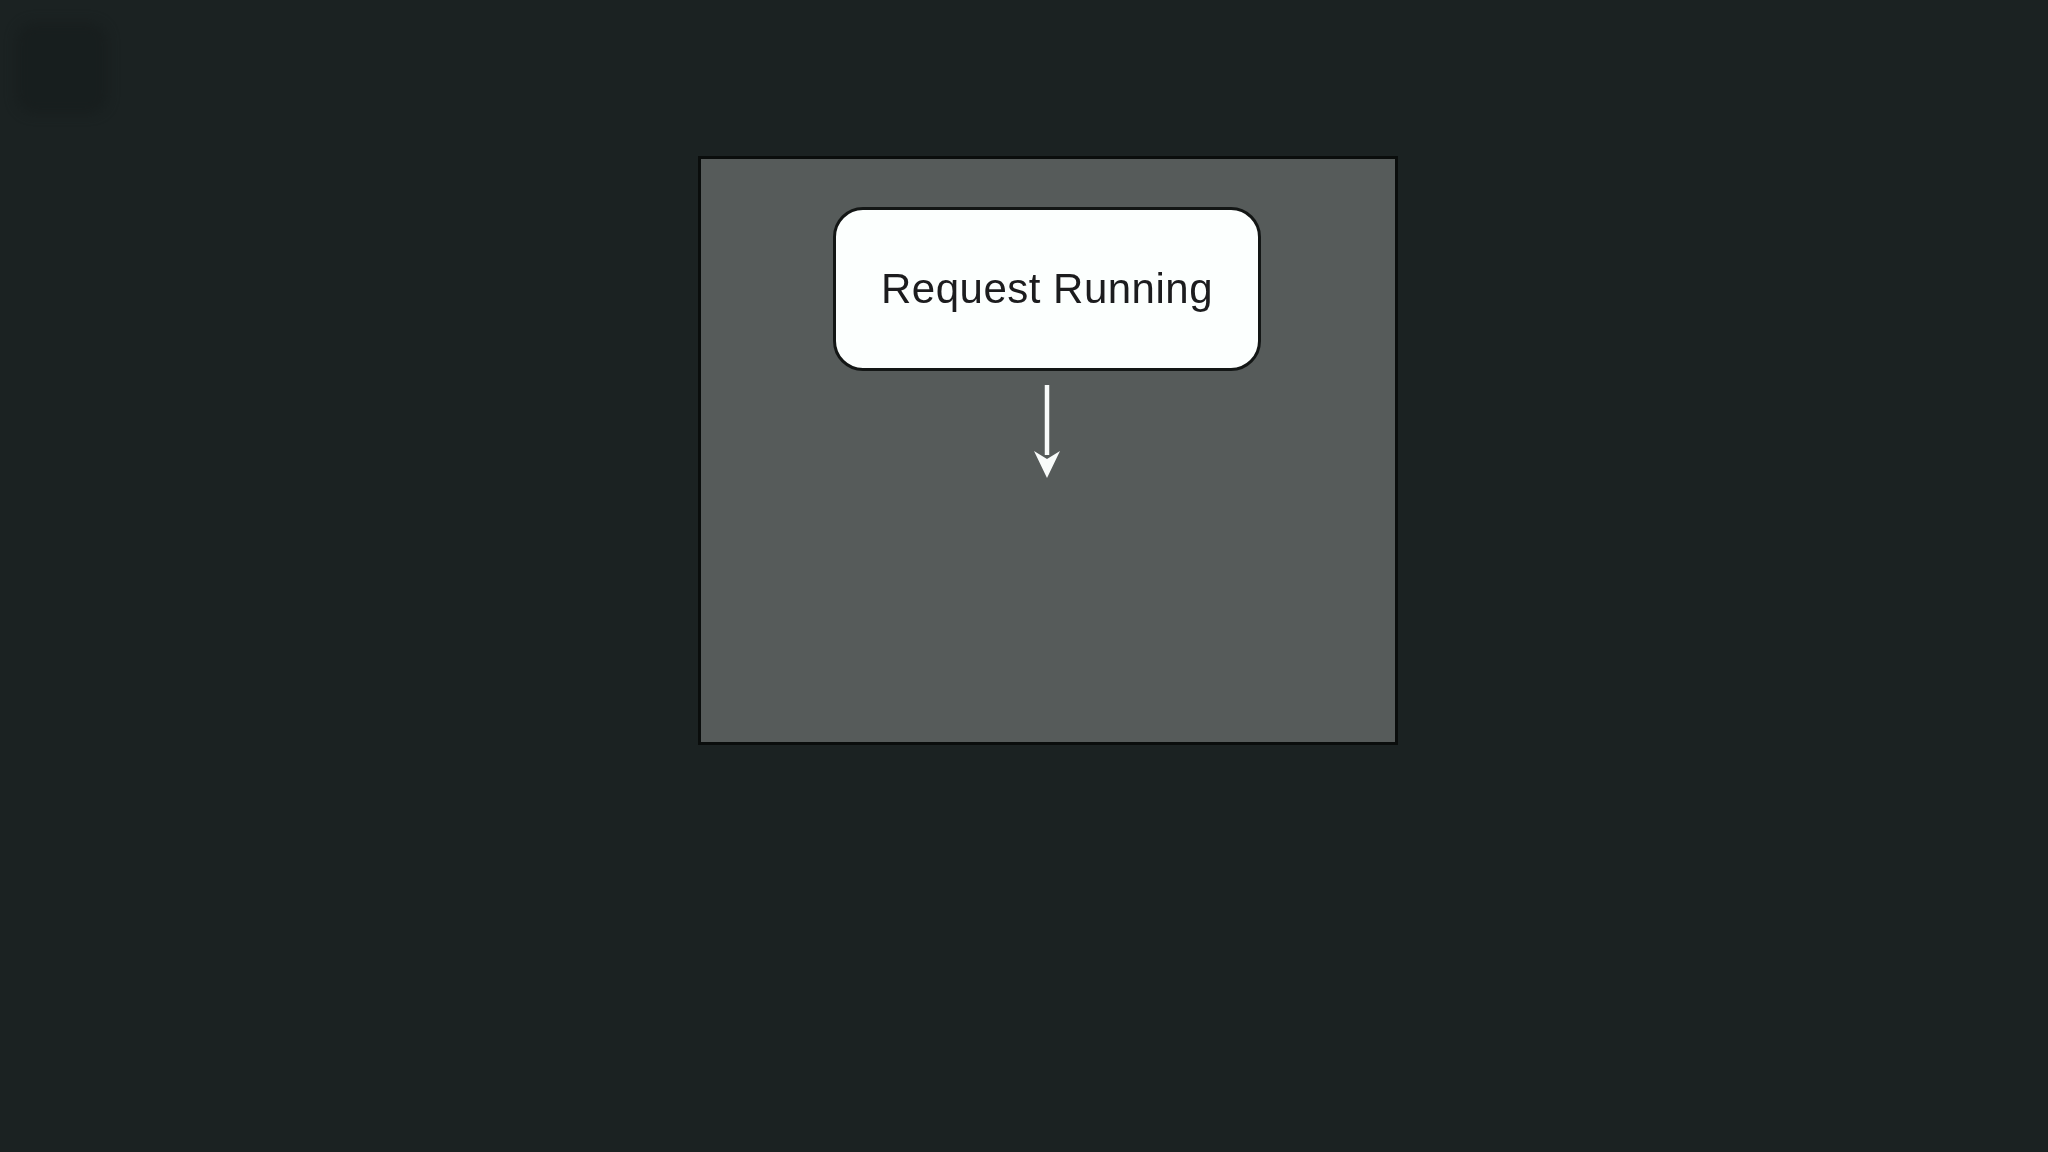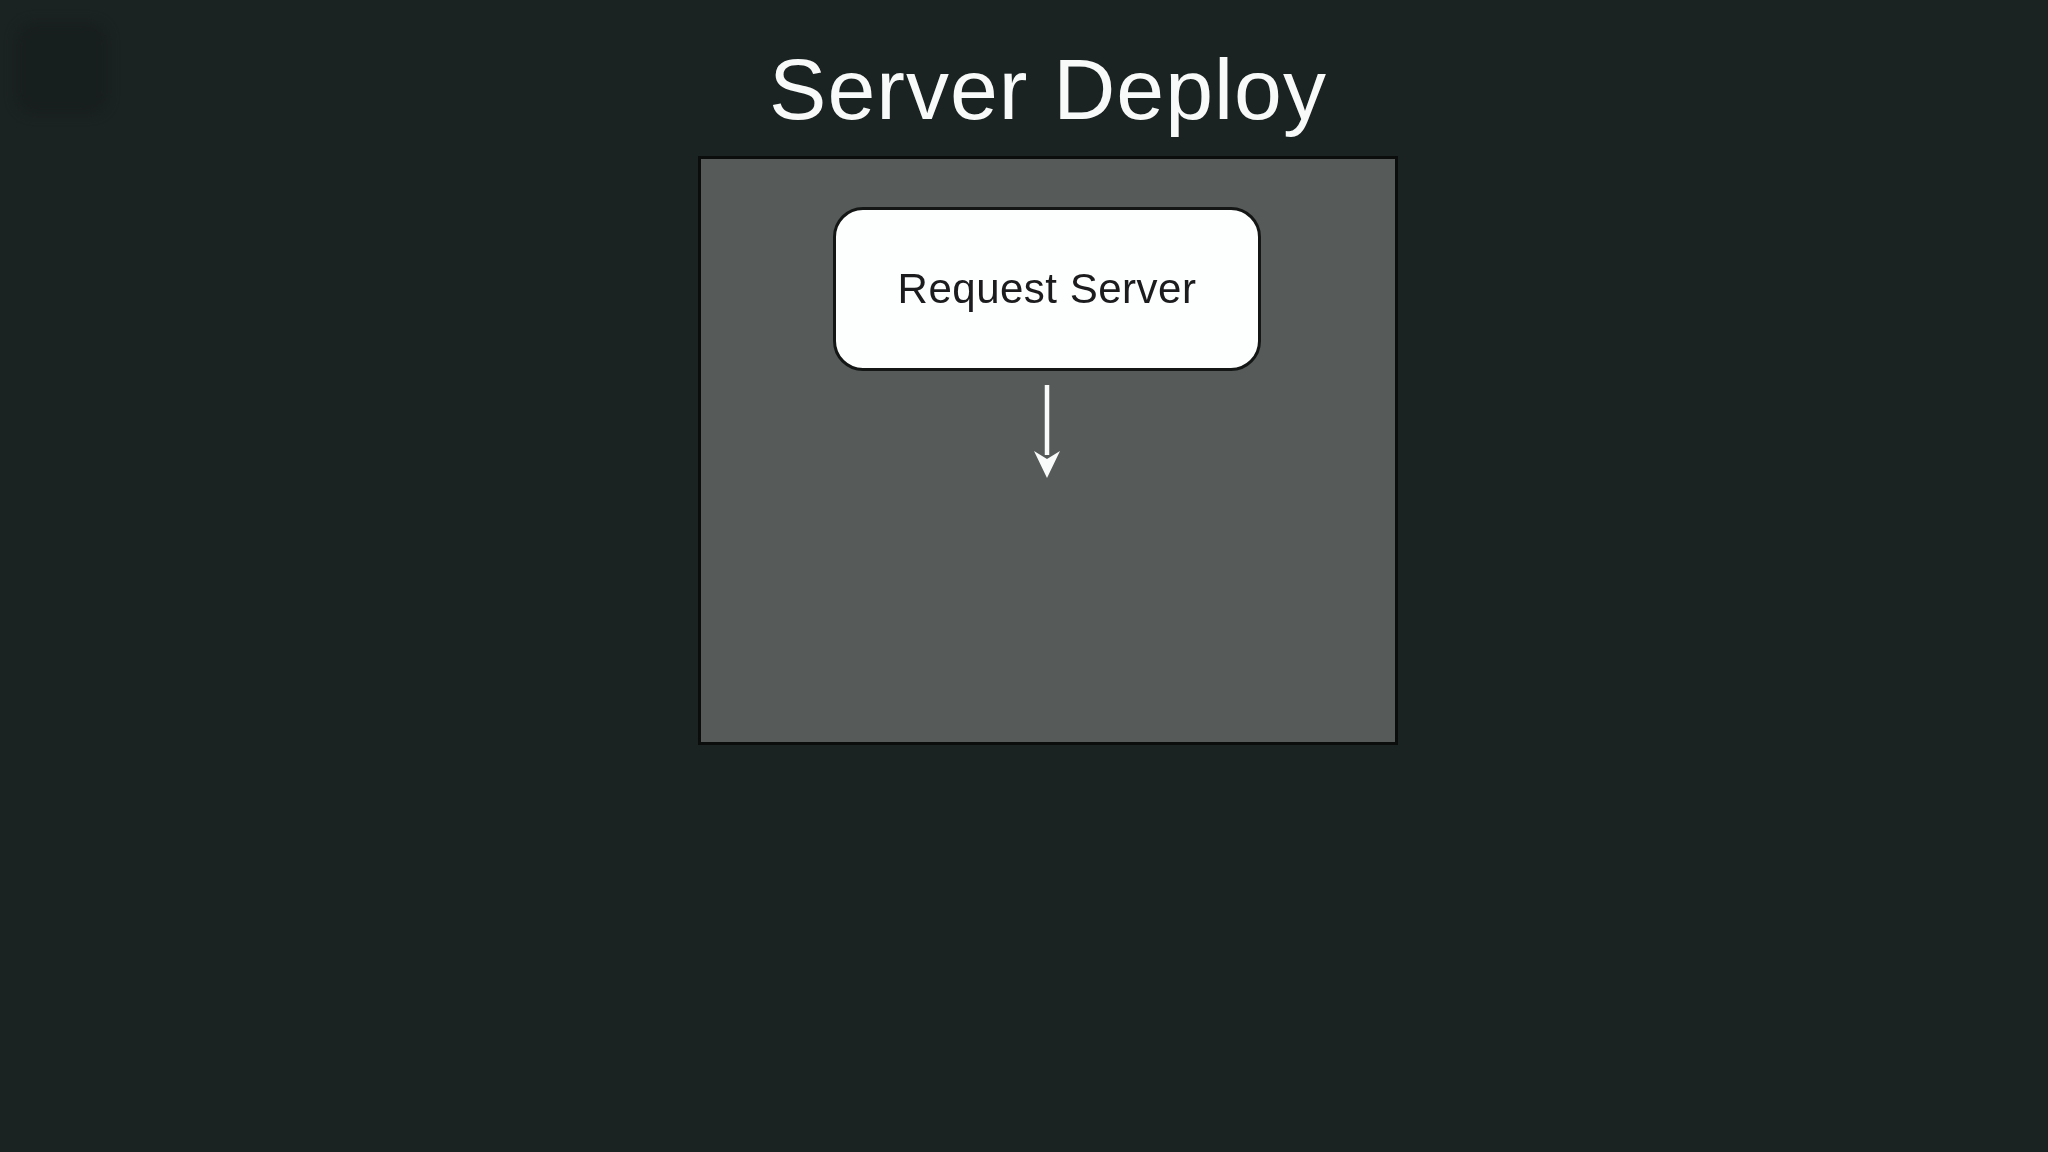--- a/index.html
+++ b/index.html
@@ -71,26 +71,25 @@
     color:var(--arrow);
   }
 </style>
 </head>
 <body>
 
 <div class="stage">
 
   <div class="corner-artifact"></div>
 
-  <h1 class="slide-title">Server Deploy</h1>
 
   <div class="diagram-container">
 
     <div class="node node-request">
-      <span>Request Server</span>
+      <span>Request Running</span>
     </div>
 
     <svg class="edge-arrow" viewBox="0 0 48 100" xmlns="http://www.w3.org/2000/svg" aria-hidden="true">
       <line x1="24" y1="4" x2="24" y2="74" stroke="currentColor" stroke-width="4.5"></line>
       <polygon points="24,97 11,70 24,78 37,70" fill="currentColor"></polygon>
     </svg>
 
 
   </div>
 

